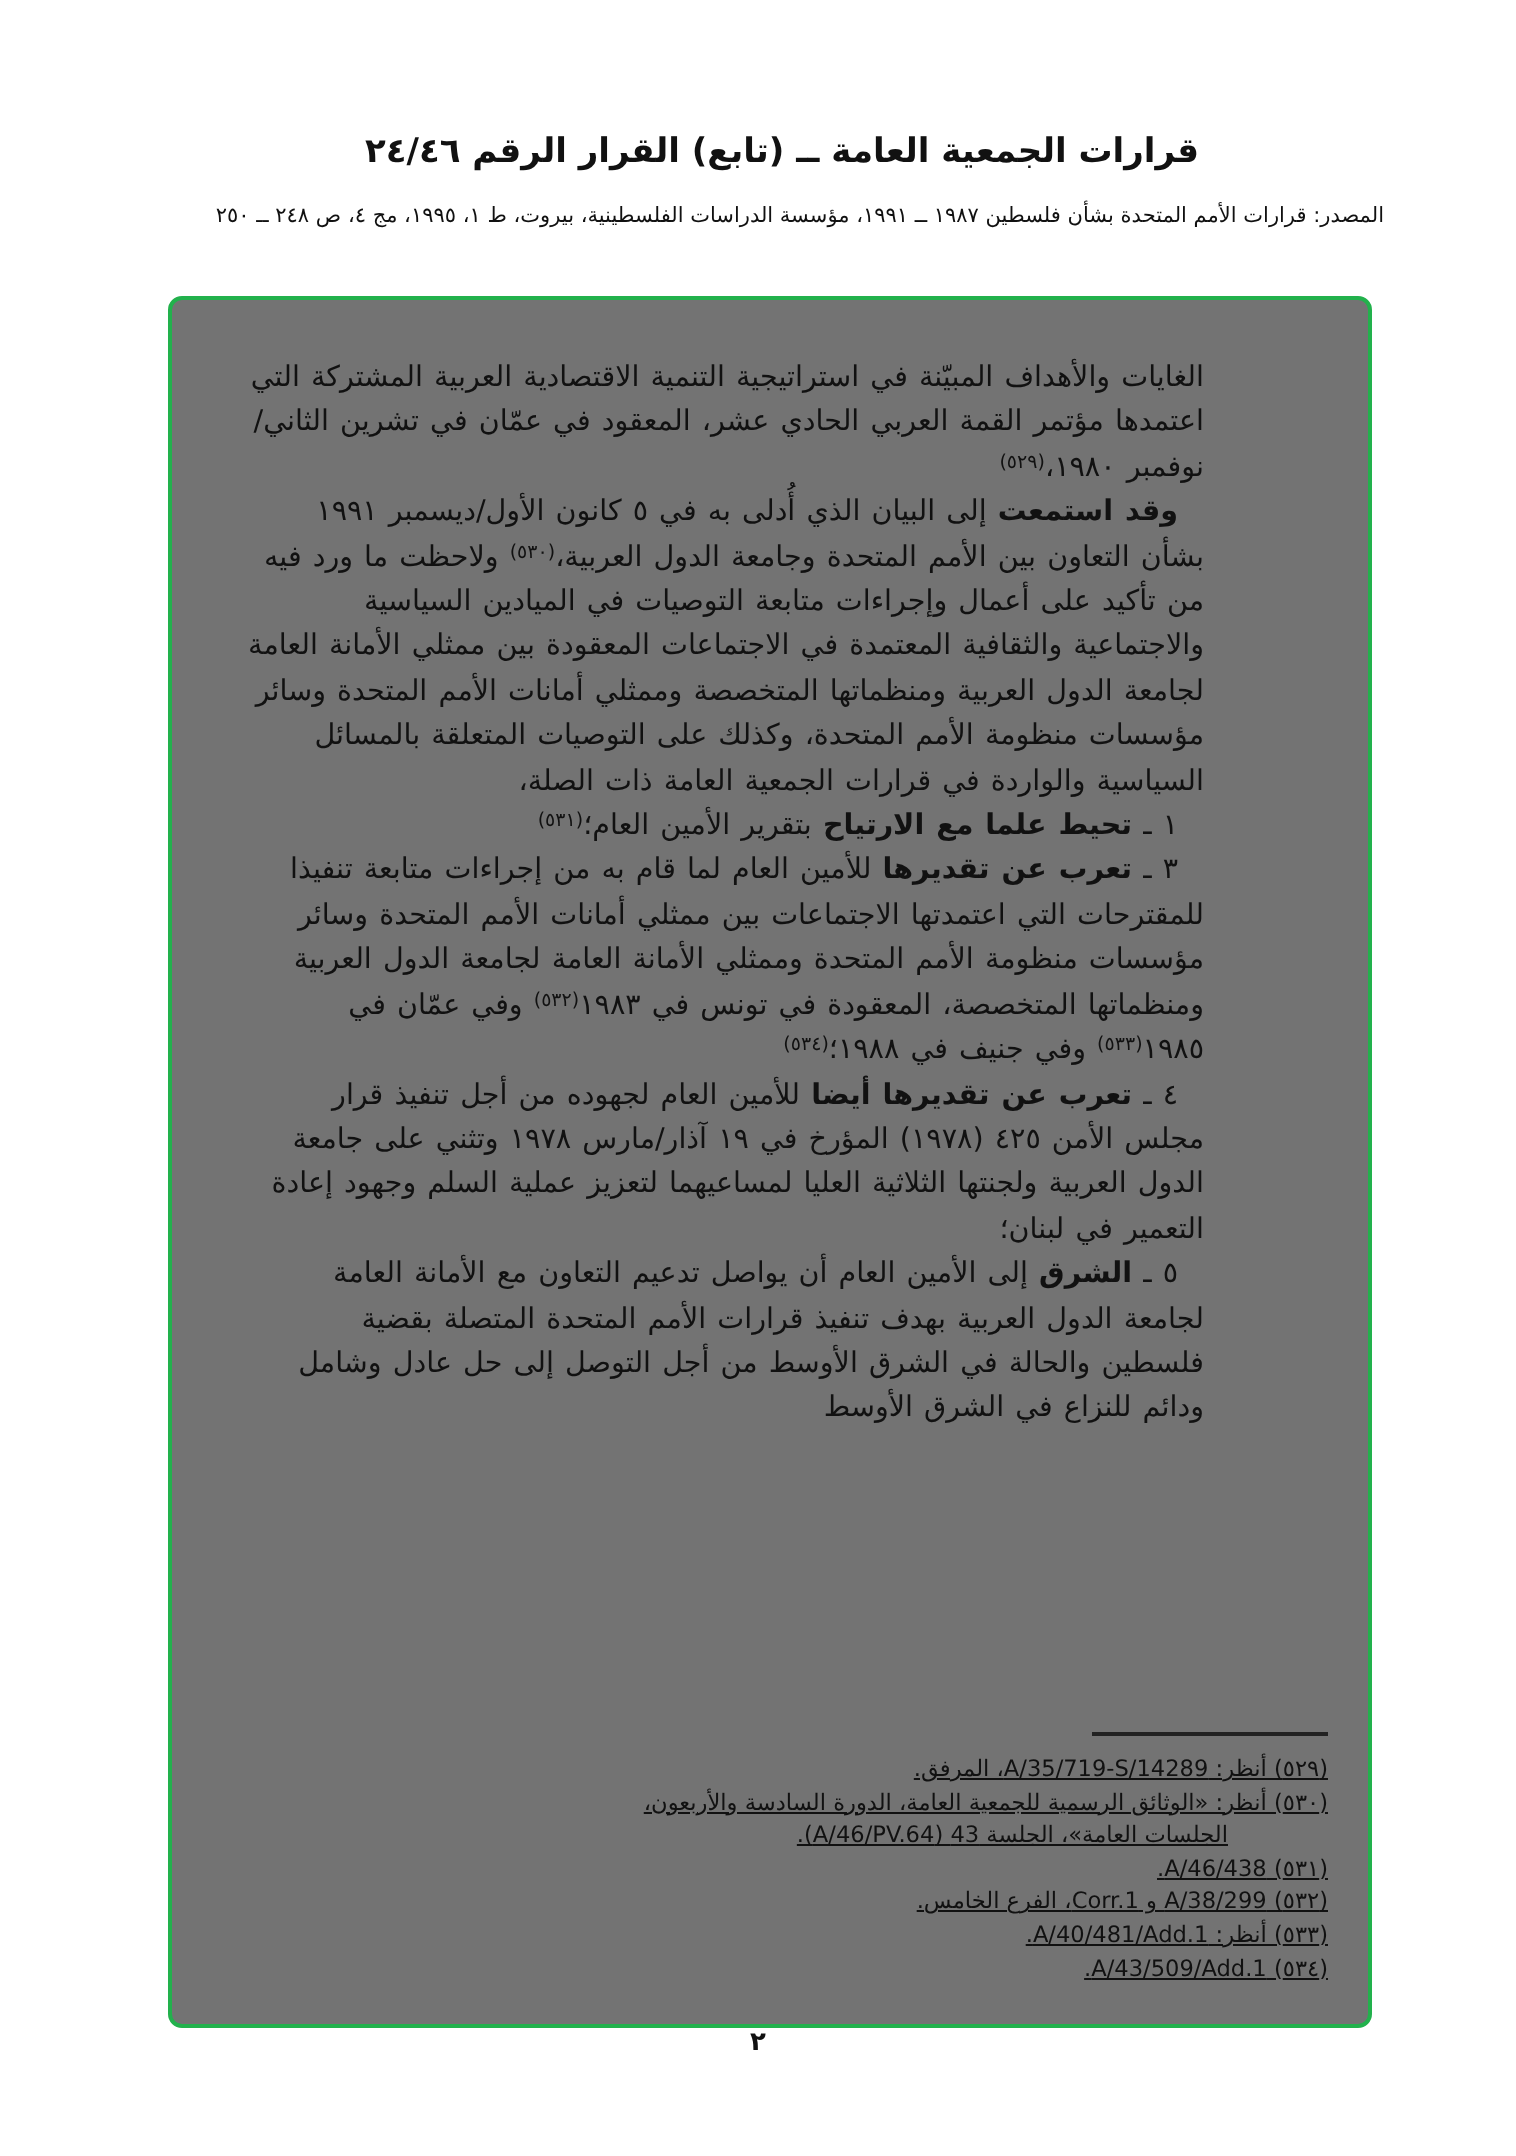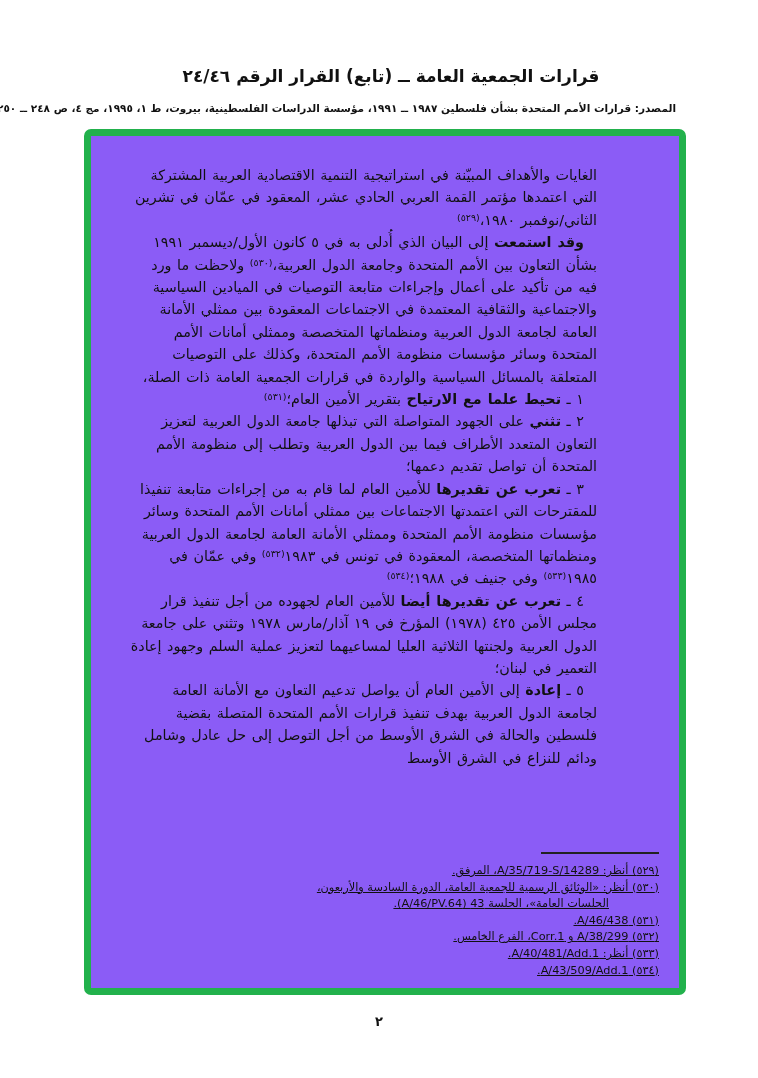--- a/index.html
+++ b/index.html
@@ -5,27 +5,27 @@
   html,body{margin:0;padding:0;}
   body{
     width:758px;height:1078px;background:#ffffff;position:relative;
     font-family:"DejaVu Sans",sans-serif;color:#111;overflow:hidden;
   }
   .page-title{
     position:absolute;top:66px;left:12px;width:100%;text-align:center;
     direction:rtl;font-size:17px;font-weight:bold;letter-spacing:0;
   }
   .source-line{
-    position:absolute;top:102px;right:82px;max-width:640px;
-    direction:rtl;font-size:10.5px;font-weight:bold;white-space:nowrap;
+    position:absolute;top:102px;right:66px;max-width:640px;
+    direction:rtl;font-size:10.5px;font-weight:normal;white-space:nowrap;
   }
   .green-box{
-    position:absolute;left:84px;top:129px;width:602px;height:866px;
-    box-sizing:border-box;border:7px solid #eab308;border-radius:7px;
-    background:#8b5cf6;
+    position:absolute;left:84px;top:148px;width:602px;height:866px;
+    box-sizing:border-box;border:2px solid #eab308;border-radius:7px;
+    background:#737373;
   }
   .doc-body{
     position:absolute;top:28px;right:82px;left:38px;
     direction:rtl;text-align:right;
     font-size:14.3px;line-height:22.4px;word-spacing:1px;
   }
   p.para{margin:0;padding:0;}
   p.indent{text-indent:13px;}
   .b{font-weight:bold;}
   sup.fn{font-size:9.5px;line-height:0;vertical-align:4px;font-weight:normal;}
@@ -51,24 +51,23 @@
 <div class="page-title">قرارات الجمعية العامة ــ (تابع) القرار الرقم ٢٤/٤٦</div>
 
 <div class="source-line">المصدر: قرارات الأمم المتحدة بشأن فلسطين ١٩٨٧ ــ ١٩٩١، مؤسسة الدراسات الفلسطينية، بيروت، ط ١، ١٩٩٥، مج ٤، ص ٢٤٨ ــ ٢٥٠</div>
 
 <div class="green-box" style="border-color: rgb(34, 177, 76);">
 
   <div class="doc-body">
       <p class="para"><span>الغايات والأهداف المبيّنة في استراتيجية التنمية الاقتصادية العربية المشتركة التي اعتمدها مؤتمر القمة العربي الحادي عشر، المعقود في عمّان في تشرين الثاني/نوفمبر ١٩٨٠،</span><sup class="fn">(٥٢٩)</sup></p>
       <p class="para indent"><span class="b">وقد استمعت</span><span> إلى البيان الذي أُدلى به في ٥ كانون الأول/ديسمبر ١٩٩١ بشأن التعاون بين الأمم المتحدة وجامعة الدول العربية،</span><sup class="fn">(٥٣٠)</sup><span> ولاحظت ما ورد فيه من تأكيد على أعمال وإجراءات متابعة التوصيات في الميادين السياسية والاجتماعية والثقافية المعتمدة في الاجتماعات المعقودة بين ممثلي الأمانة العامة لجامعة الدول العربية ومنظماتها المتخصصة وممثلي أمانات الأمم المتحدة وسائر مؤسسات منظومة الأمم المتحدة، وكذلك على التوصيات المتعلقة بالمسائل السياسية والواردة في قرارات الجمعية العامة ذات الصلة،</span></p>
       <p class="para indent"><span>١ ـ </span><span class="b">تحيط علما مع الارتياح</span><span> بتقرير الأمين العام؛</span><sup class="fn">(٥٣١)</sup></p>
-      <p class="para indent"><span>٢ ـ </span><span class="b">تثني</span><span> على الجهود المتواصلة التي تبذلها جامعة الدول العربية لتعزيز التعاون المتعدد الأطراف فيما بين الدول العربية وتطلب إلى منظومة الأمم المتحدة أن تواصل تقديم دعمها؛</span></p>
       <p class="para indent"><span>٣ ـ </span><span class="b">تعرب عن تقديرها</span><span> للأمين العام لما قام به من إجراءات متابعة تنفيذا للمقترحات التي اعتمدتها الاجتماعات بين ممثلي أمانات الأمم المتحدة وسائر مؤسسات منظومة الأمم المتحدة وممثلي الأمانة العامة لجامعة الدول العربية ومنظماتها المتخصصة، المعقودة في تونس في ١٩٨٣</span><sup class="fn">(٥٣٢)</sup><span> وفي عمّان في ١٩٨٥</span><sup class="fn">(٥٣٣)</sup><span> وفي جنيف في ١٩٨٨؛</span><sup class="fn">(٥٣٤)</sup></p>
       <p class="para indent"><span>٤ ـ </span><span class="b">تعرب عن تقديرها أيضا</span><span> للأمين العام لجهوده من أجل تنفيذ قرار مجلس الأمن ٤٢٥ (١٩٧٨) المؤرخ في ١٩ آذار/مارس ١٩٧٨ وتثني على جامعة الدول العربية ولجنتها الثلاثية العليا لمساعيهما لتعزيز عملية السلم وجهود إعادة التعمير في لبنان؛</span></p>
-      <p class="para indent"><span>٥ ـ </span><span class="b">إعادة</span><span> إلى الأمين العام أن يواصل تدعيم التعاون مع الأمانة العامة لجامعة الدول العربية بهدف تنفيذ قرارات الأمم المتحدة المتصلة بقضية فلسطين والحالة في الشرق الأوسط من أجل التوصل إلى حل عادل وشامل ودائم للنزاع في الشرق الأوسط</span></p>
+      <p class="para indent"><span>٥ ـ </span><span class="b">الشرق</span><span> إلى الأمين العام أن يواصل تدعيم التعاون مع الأمانة العامة لجامعة الدول العربية بهدف تنفيذ قرارات الأمم المتحدة المتصلة بقضية فلسطين والحالة في الشرق الأوسط من أجل التوصل إلى حل عادل وشامل ودائم للنزاع في الشرق الأوسط</span></p>
     </div>
 
   <div class="fn-separator"></div>
 
   <div class="footnotes">
       <div class="fn-line">(٥٢٩) أنظر: A/35/719-S/14289، المرفق.</div>
       <div class="fn-line">(٥٣٠) أنظر: «الوثائق الرسمية للجمعية العامة، الدورة السادسة والأربعون،</div>
       <div class="fn-line fn-cont">الجلسات العامة»، الجلسة 43 (A/46/PV.64).</div>
       <div class="fn-line">(٥٣١) A/46/438.</div>
       <div class="fn-line">(٥٣٢) A/38/299 و Corr.1، الفرع الخامس.</div>

